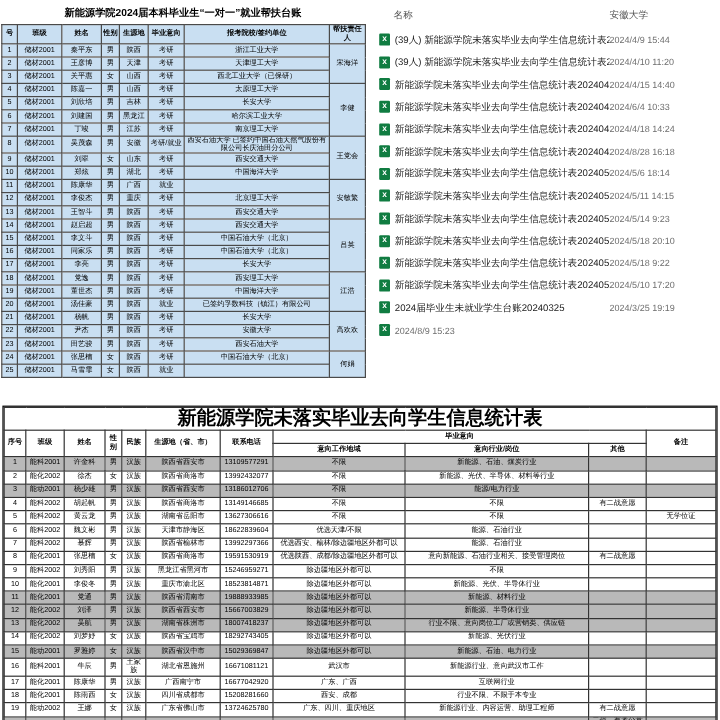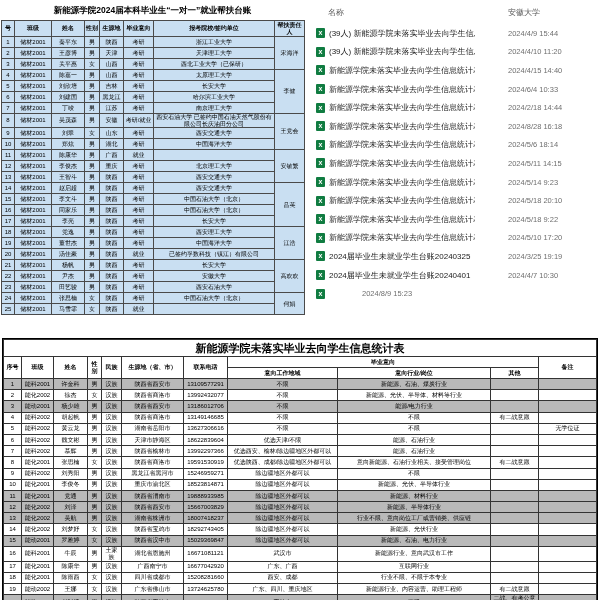--- a/index.html
+++ b/index.html
@@ -17,27 +17,27 @@
   table.ledger td.school{padding:0 1px;}
 
   
   .files-panel{flex:1;box-sizing:border-box;padding:4px 12px 0 10px;background:#fff;overflow:hidden;}
   .files-header{display:flex;color:#555;font-size:8px;padding:3px 0 6px 12px;}
   .files-header .col-name{flex:1;}
   .files-header .col-date{width:80px;}
   .file-row{display:flex;align-items:center;height:18.6px;cursor:default;}
   .xls-icon{width:9px;height:10px;background:#107c41;color:#fff;font-size:7px;font-weight:bold;line-height:10px;text-align:center;border-radius:1px;margin-right:4px;flex:none;}
   .file-name{flex:1;font-size:8px;color:#1a1a1a;white-space:nowrap;overflow:hidden;}
-  .file-date{width:80px;font-size:7.5px;color:#6e6e6e;white-space:nowrap;margin-left:33px;}
+  .file-date{width:80px;font-size:7.5px;color:#6e6e6e;white-space:nowrap;}
 
   
   .stats-wrap{margin:3px 2px 0 2px;border:1.5px solid #000;}
   table.stats{border-collapse:collapse;table-layout:fixed;width:100%;}
   table.stats th,table.stats td{border:0.7px solid #333;font-size:6px;line-height:1.15;text-align:center;padding:0 1px;background:#fff;overflow:hidden;word-break:break-all;}
-  table.stats .title-cell{font-size:11px;font-weight:bold;height:16px;border-bottom:0.7px solid #333;}
+  table.stats .title-cell{font-size:16px;font-weight:bold;height:16px;border-bottom:0.7px solid #333;}
   table.stats th{font-weight:bold;height:10px;}
   table.stats td{height:10.2px;}
   table.stats tr.shaded td{background:#b9b9b9;}
 </style>
 </head>
 <body>
 
 <div class="page">
 
   <div class="top">
@@ -327,21 +327,21 @@
             <span class="file-date">2024/4/15 14:40</span>
           </div>
           <div class="file-row">
             <span class="xls-icon">x</span>
             <span class="file-name">新能源学院未落实毕业去向学生信息统计表20240416</span>
             <span class="file-date">2024/6/4 10:33</span>
           </div>
           <div class="file-row">
             <span class="xls-icon">x</span>
             <span class="file-name">新能源学院未落实毕业去向学生信息统计表20240418</span>
-            <span class="file-date">2024/2/18 14:44</span>
+            <span class="file-date">2024/4/18 14:24</span>
           </div>
           <div class="file-row">
             <span class="xls-icon">x</span>
             <span class="file-name">新能源学院未落实毕业去向学生信息统计表20240428</span>
             <span class="file-date">2024/8/28 16:18</span>
           </div>
           <div class="file-row">
             <span class="xls-icon">x</span>
             <span class="file-name">新能源学院未落实毕业去向学生信息统计表20240506</span>
             <span class="file-date">2024/5/6 18:14</span>
@@ -368,25 +368,20 @@
           </div>
           <div class="file-row">
             <span class="xls-icon">x</span>
             <span class="file-name">新能源学院未落实毕业去向学生信息统计表20240523</span>
             <span class="file-date">2024/5/10 17:20</span>
           </div>
           <div class="file-row">
             <span class="xls-icon">x</span>
             <span class="file-name">2024届毕业生未就业学生台账20240325</span>
             <span class="file-date">2024/3/25 19:19</span>
-          </div>
-          <div class="file-row">
-            <span class="xls-icon">x</span>
-            <span class="file-name">2024届毕业生未就业学生台账20240401</span>
-            <span class="file-date">2024/4/7 10:30</span>
           </div>
           <div class="file-row">
             <span class="xls-icon">x</span>
             <span class="file-date">2024/8/9 15:23</span>
           </div>
         </div>
     </div>
 
   </div>
 

